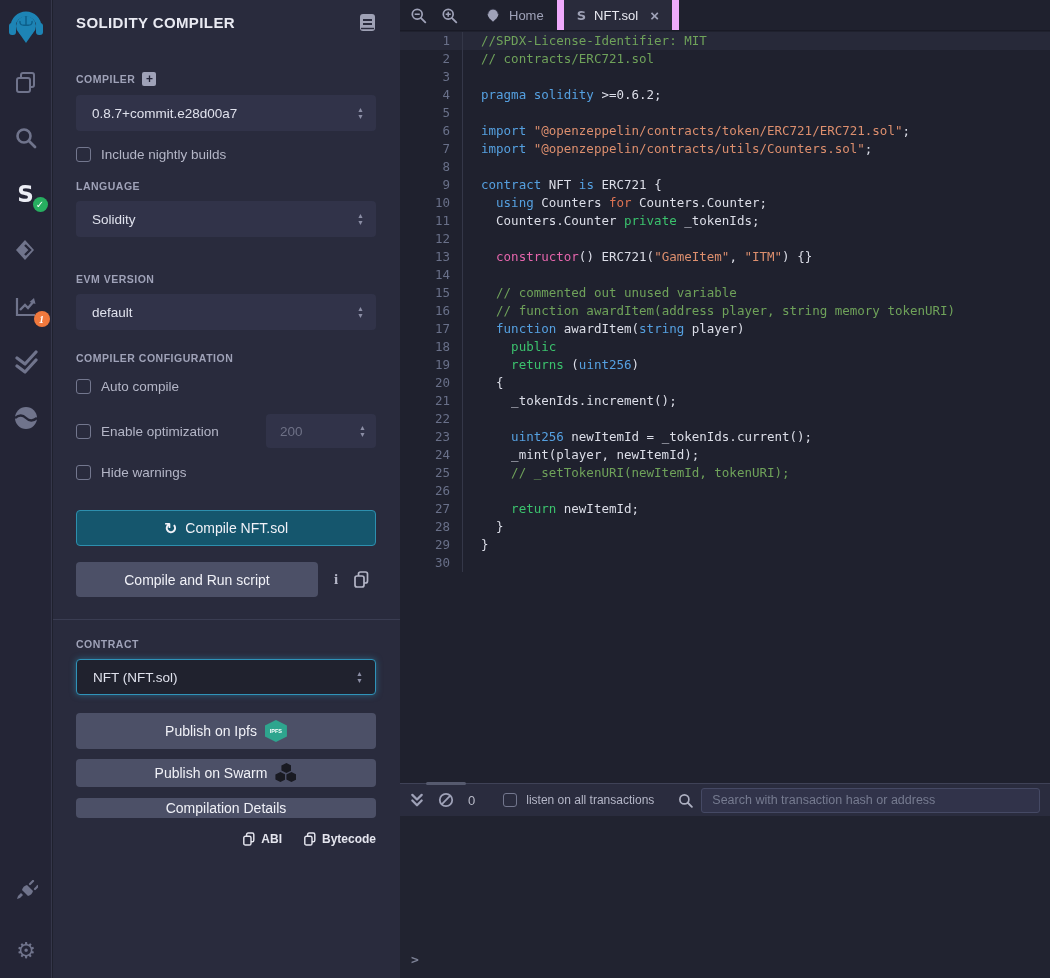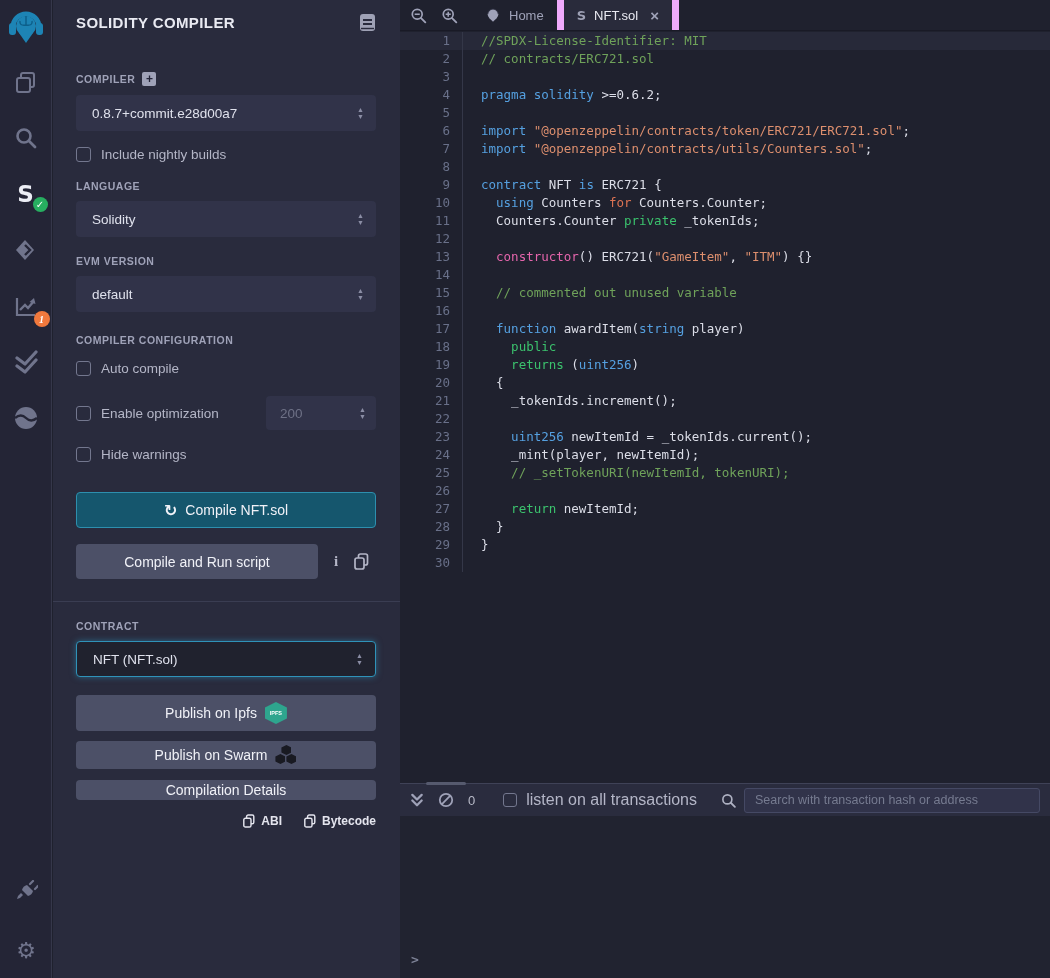--- a/index.html
+++ b/index.html
@@ -76,21 +76,21 @@
   .code-text { padding-left:18px; white-space:pre; color:#dcdee8; }
   .tk-c { color:#6fa25a; } .tk-k { color:#55a0e0; } .tk-g { color:#3bc26d; }
   .tk-o { color:#dd7353; } .tk-s { color:#dd8f6e; } .tk-m { color:#e565ac; } .tk-p { color:#dcdee8; }
 
   
   .terminal { position:absolute; left:400px; top:783px; width:650px; height:195px; background:#212330; }
   .term-toolbar { position:relative; height:33px; background:#2a2c3e; border-top:1px solid #3f4257;
     display:flex; align-items:center; gap:14px; padding:0 10px; }
   .drag-handle { position:absolute; left:26px; top:-2px; width:40px; height:3px; background:#565a6e; border-radius:2px; }
   .term-count { font-size:13px; color:#b8bac8; }
-  .term-cb-row { display:flex; align-items:center; gap:9px; font-size:16px; color:#b4b6c7; margin-left:14px; }
+  .term-cb-row { display:flex; gap:9px; font-size:12px; color:#b4b6c7; margin-left:14px; }
   .term-cb { width:14px; height:14px; border:1.5px solid #73778e; border-radius:3px; cursor:pointer; }
   .term-search { margin-left:10px; display:flex; align-items:center; gap:8px; flex:1; }
   .term-input { flex:1; height:25px; background:#31334a; border:1px solid #454964; border-radius:3px;
     color:#c5c7d6; font-size:12.5px; padding:0 10px; font-family:"Liberation Sans", sans-serif; }
   .term-input::placeholder { color:#767b90; }
   .term-body { position:relative; height:160px; }
   .prompt { position:absolute; left:11px; bottom:9px; color:#7d8296; font-family:"DejaVu Sans Mono", monospace;
     font-size:13px; font-weight:bold; }
   svg.ic { display:block; }
 </style>
@@ -200,21 +200,21 @@
 
       <div class="lbl" style="margin-top:18px;">LANGUAGE</div>
       <div class="select" style="margin-top:9px;justify-content:space-between;">
         <span>Solidity</span>
         <span class="updown">
             <span>▲</span>
             <span>▼</span>
           </span>
       </div>
 
-      <div class="lbl" style="margin-top:18px;">EVM VERSION</div>
+      <div class="lbl" style="margin-top:36px;">EVM VERSION</div>
       <div class="select" style="margin-top:9px;">
         <span>default</span>
         <span class="updown">
             <span>▲</span>
             <span>▼</span>
           </span>
       </div>
 
       <div class="lbl" style="margin-top:22px;">COMPILER CONFIGURATION</div>
 
@@ -394,20 +394,21 @@
           <div class="code-line">
             <span class="gutter">14</span>
             <span class="code-text"></span>
           </div>
           <div class="code-line">
             <span class="gutter">15</span>
             <span class="code-text"><span class="tk-p">  </span><span class="tk-c">// commented out unused variable</span></span>
           </div>
           <div class="code-line">
             <span class="gutter">16</span>
+            <span class="code-text"><span class="tk-p">  </span><span class="tk-c">// function awardItem(address player, string memory tokenURI)</span></span>
           </div>
           <div class="code-line">
             <span class="gutter">17</span>
             <span class="code-text"><span class="tk-p">  </span><span class="tk-k">function</span><span class="tk-p"> awardItem(</span><span class="tk-k">string</span><span class="tk-p"> player)</span></span>
           </div>
           <div class="code-line">
             <span class="gutter">18</span>
             <span class="code-text"><span class="tk-p">    </span><span class="tk-g">public</span></span>
           </div>
           <div class="code-line">

